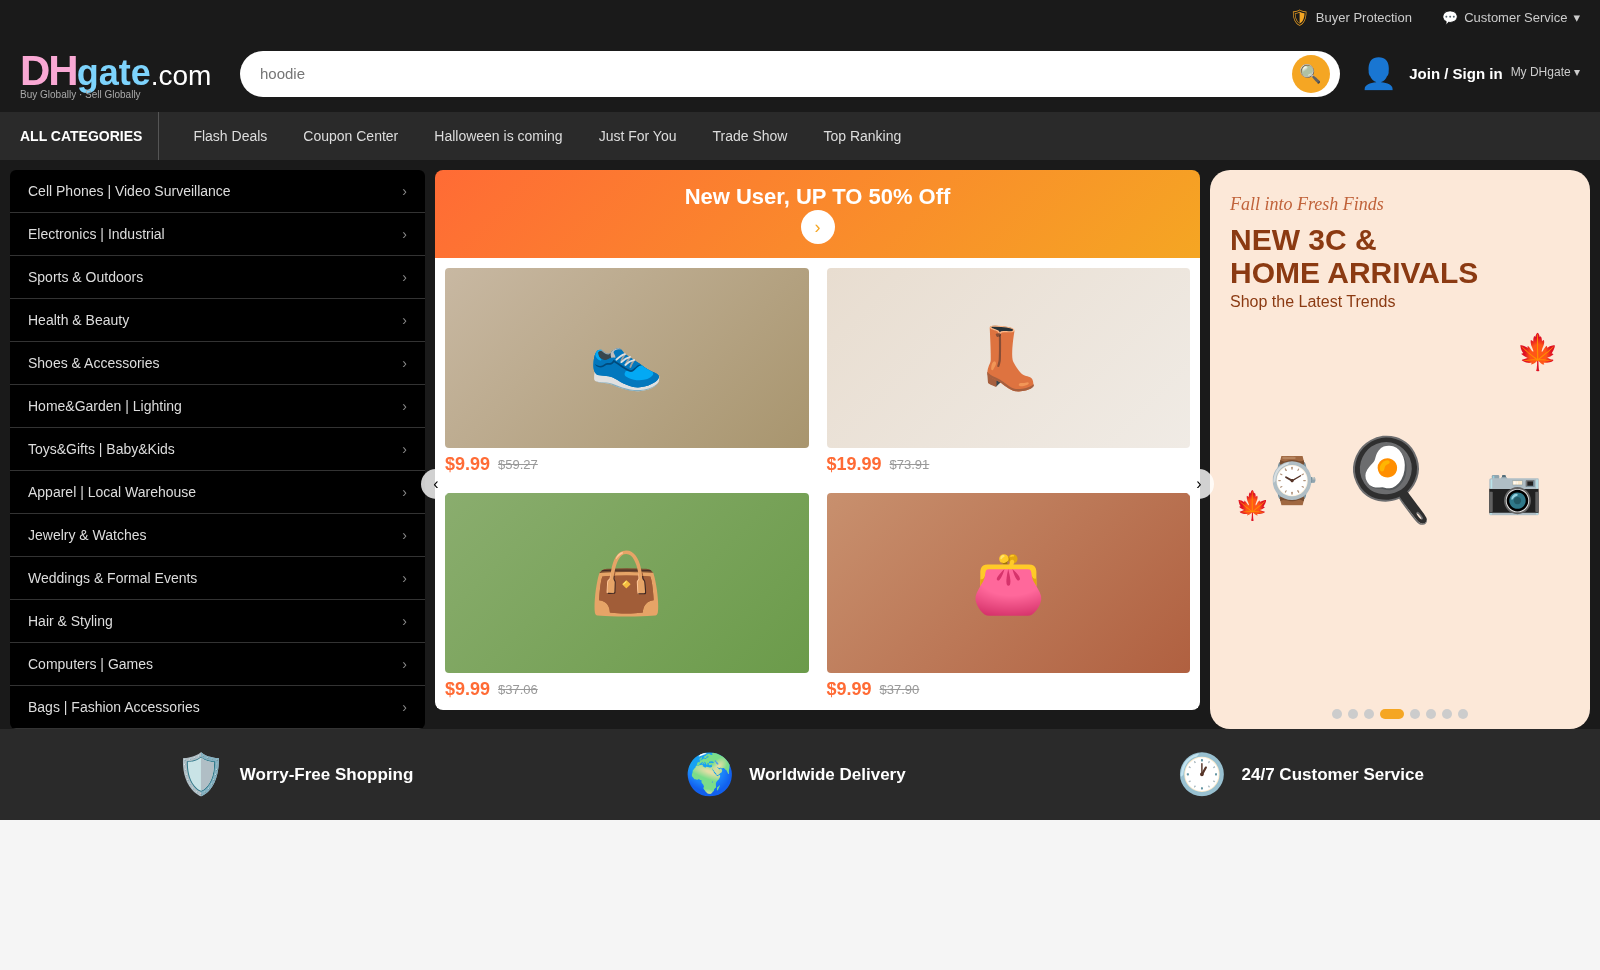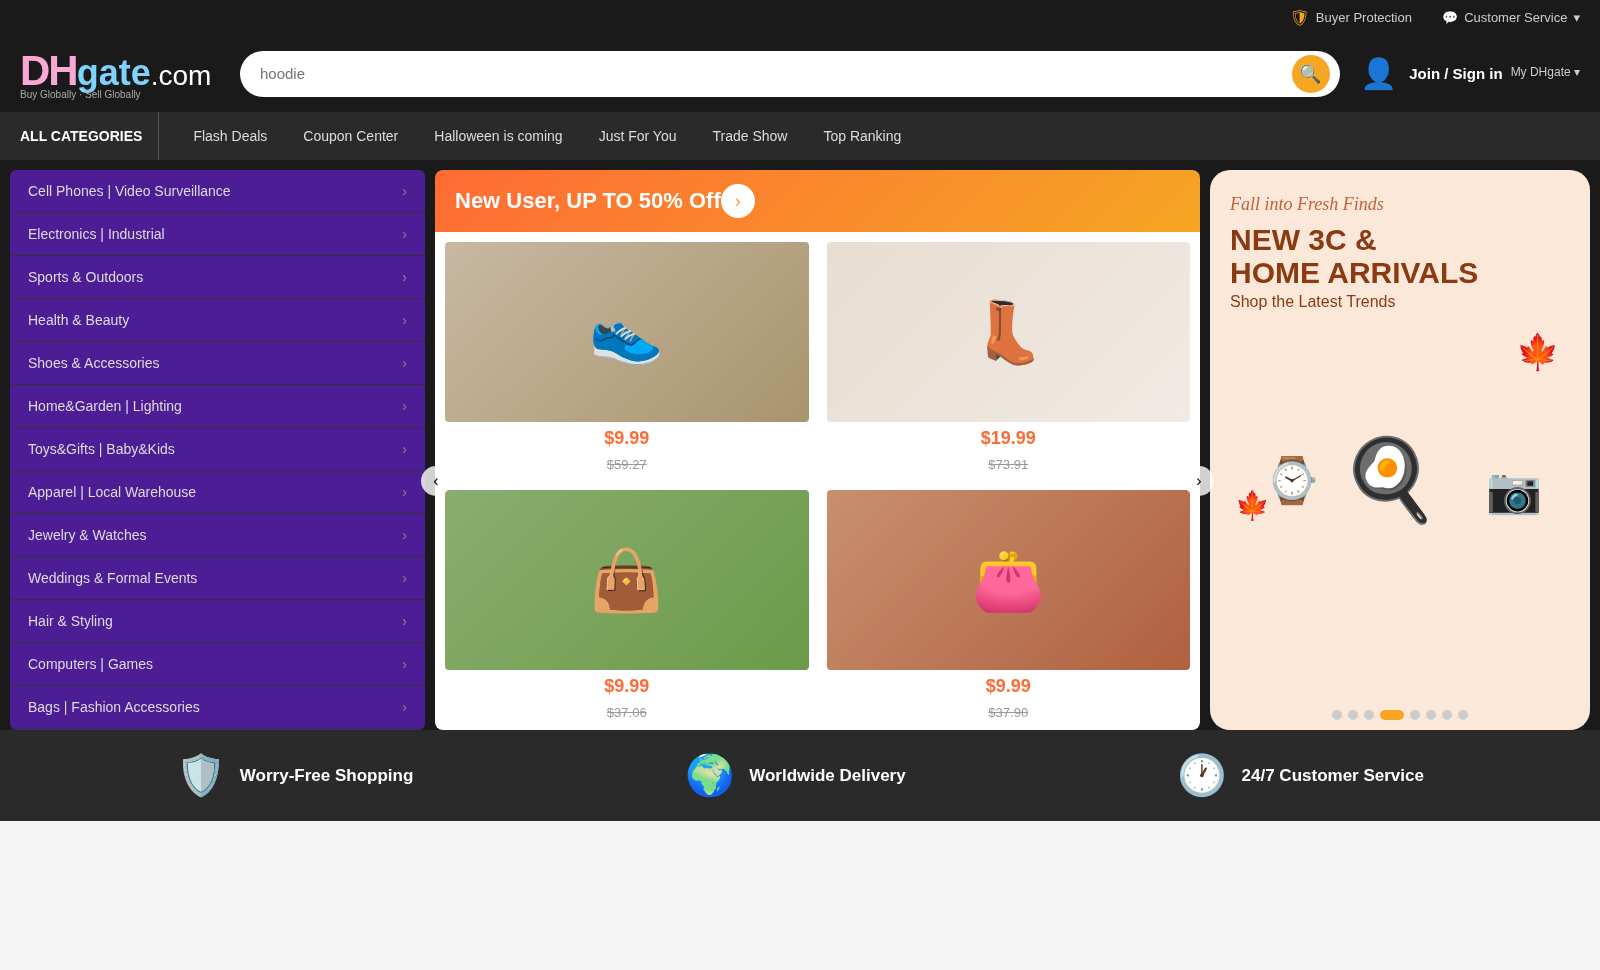--- a/index.html
+++ b/index.html
@@ -122,21 +122,21 @@
     
     .main-content {
       display: flex;
       gap: 0;
       background: #1a1a1a;
       padding: 10px 10px 0 10px;
     }
 
     
     .sidebar {
-      background: #4c1d95;
+      background: #000000;
       width: 415px;
       min-width: 415px;
       border-radius: 6px;
       overflow: hidden;
     }
     .sidebar-item {
       display: flex;
       align-items: center;
       justify-content: space-between;
       padding: 13px 18px;
@@ -152,21 +152,22 @@
       flex: 1;
       margin: 0 10px;
       min-width: 0;
     }
     .promo-banner {
       background: linear-gradient(135deg, #ff6b35, #f5a623);
       border-radius: 8px 8px 0 0;
       padding: 14px 20px;
       display: flex;
       align-items: center;
-      justify-content: flex-start;
+      justify-content: space-between;
+      flex-direction: column;
     }
     .promo-text {
       color: #fff;
       font-size: 22px;
       font-weight: bold;
     }
     .promo-arrow {
       background: #fff;
       border-radius: 50%;
       width: 34px;
@@ -204,21 +205,20 @@
       display: flex;
       align-items: center;
       justify-content: center;
       overflow: hidden;
     }
     .product-price {
       display: flex;
       align-items: center;
       gap: 8px;
       margin-top: 6px;
-      flex-direction: column;
     }
     .price-new { color: #ff6b35; font-size: 18px; font-weight: bold; }
     .price-old { color: #999; font-size: 13px; text-decoration: line-through; }
 
     .slider-nav {
       position: absolute;
       top: 50%;
       transform: translateY(-50%);
       background: rgba(255,255,255,0.8);
       border: none;

